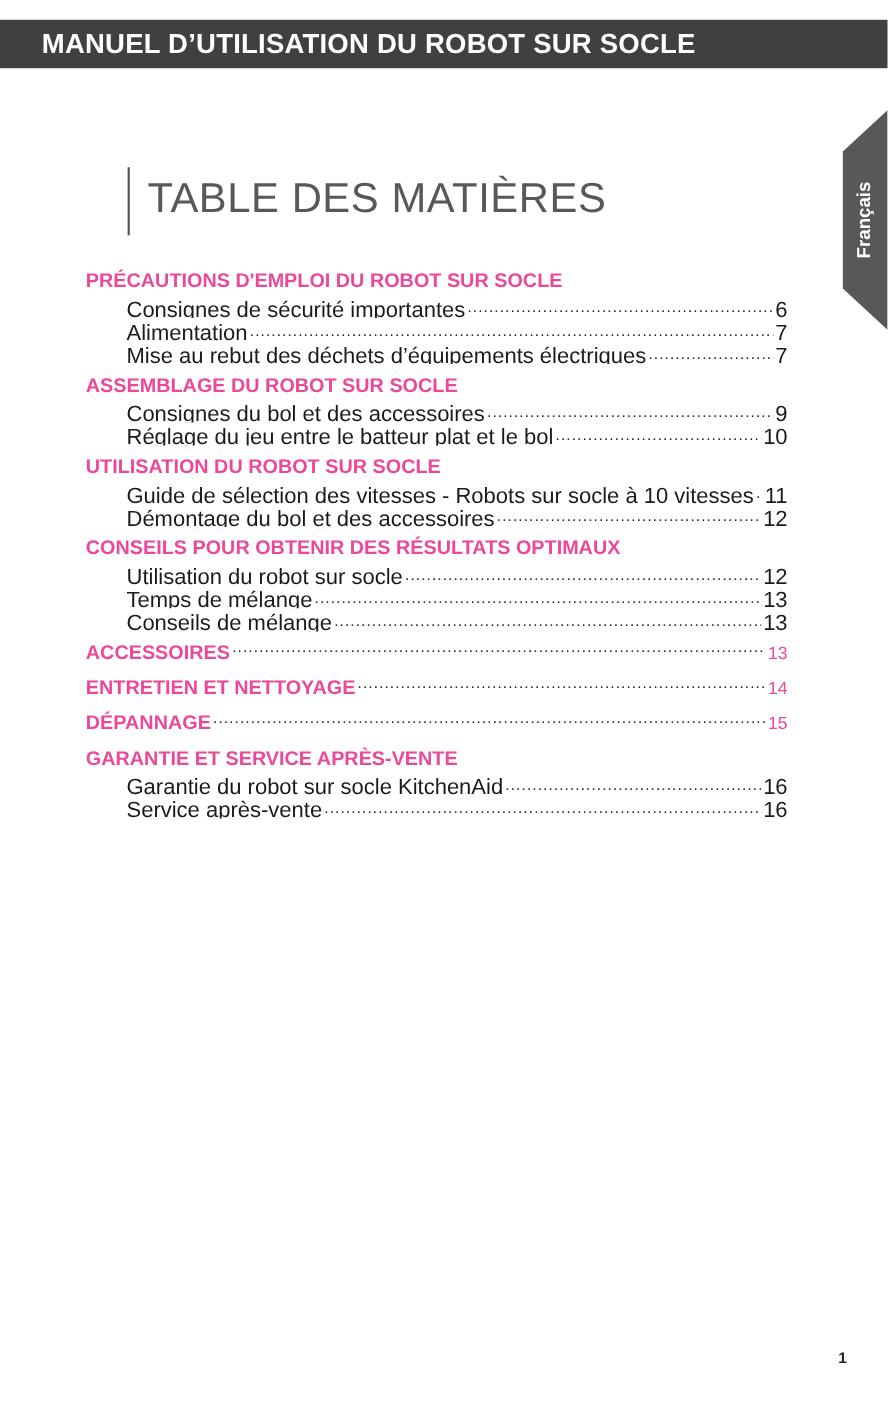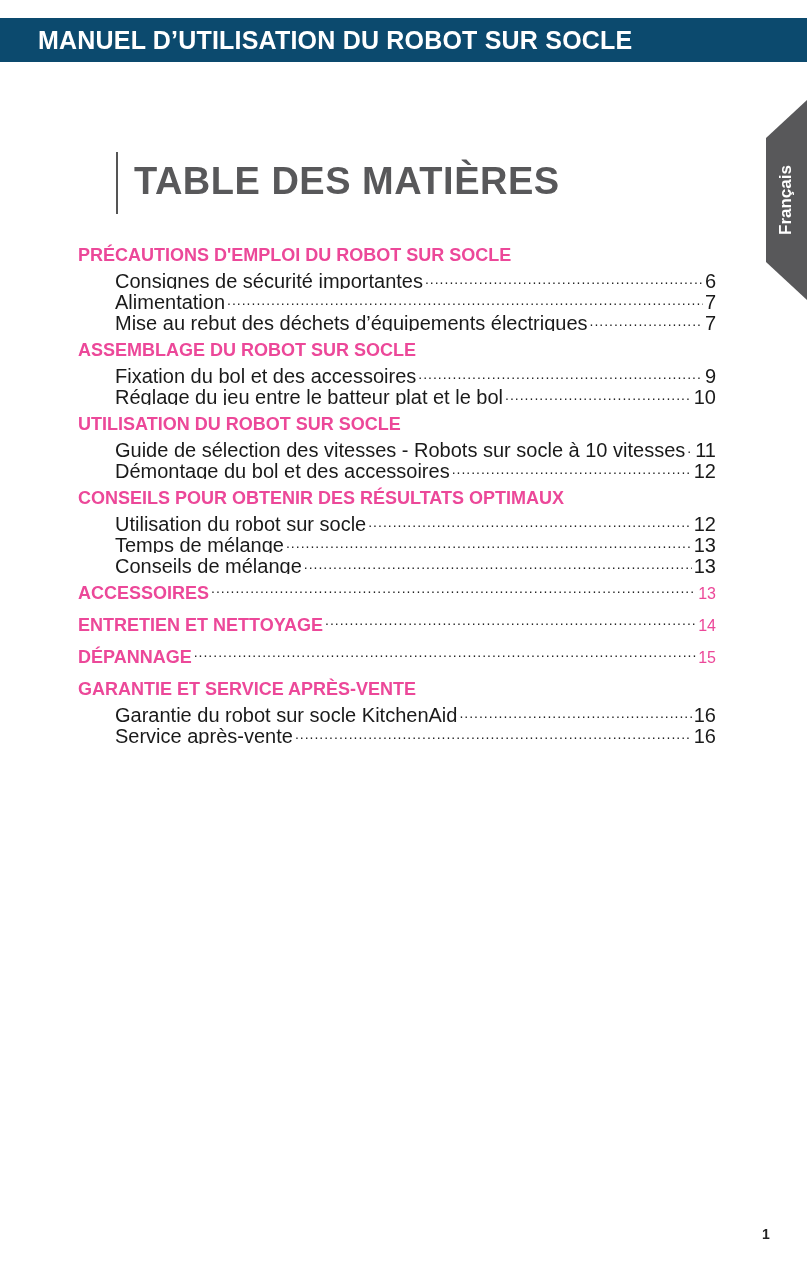--- a/index.html
+++ b/index.html
@@ -2,42 +2,42 @@
 <html><head>
 <meta charset="utf-8">
 <style>
   html, body { margin: 0; padding: 0; }
   body {
     width: 807px; height: 1275px; background: #ffffff; position: relative;
     overflow: hidden; font-family: "Liberation Sans", "DejaVu Sans", sans-serif; color: #1a1a1a;
   }
   .header-bar {
     position: absolute; left: 0; top: 18px; width: 807px; height: 44px;
-    background: #0c4a6e;
+    background: #404040;
   }
   .header-title {
     position: absolute; left: 38px; top: 0; line-height: 44px;
     color: #ffffff; font-weight: bold; font-size: 25px; letter-spacing: 0.2px;
     white-space: nowrap;
   }
   .lang-tab {
     position: absolute; left: 766px; top: 100px; width: 41px; height: 200px;
   }
   .lang-tab svg { position: absolute; left: 0; top: 0; }
   .lang-label {
     position: absolute; left: 786px; top: 200px;
     transform: translate(-50%, -50%) rotate(-90deg);
     color: #ffffff; font-weight: bold; font-size: 17px; white-space: nowrap;
   }
   .toc-title-bar {
     position: absolute; left: 116px; top: 152px; width: 2px; height: 62px; background: #555;
   }
   .toc-title {
     position: absolute; left: 134px; top: 160px; font-size: 38px; color: #58585a;
-    font-weight: bold; letter-spacing: 0.5px; white-space: nowrap; text-align: center;
+    font-weight: normal; letter-spacing: 0.5px; white-space: nowrap; text-align: center;
   }
   .toc {
     position: absolute; left: 78px; top: 242px; width: 638px;
   }
   .section { margin-bottom: 6px; }
   .row {
     display: flex; align-items: baseline; white-space: nowrap; overflow: hidden;
   }
   .row .label { flex: 0 0 auto; }
   .row .dots {
@@ -97,21 +97,21 @@
       <span class="page">7</span>
     </div>
   </div>
 
 
   <div class="section">
     <div class="row heading-row">
       <span class="label">ASSEMBLAGE DU ROBOT SUR SOCLE</span>
     </div>
     <div class="row sub-row">
-      <span class="label">Fixation du bol et des accessoires</span>
+      <span class="label">Consignes du bol et des accessoires</span>
       <span class="dots"></span>
       <span class="page">9</span>
     </div>
     <div class="row sub-row">
       <span class="label">Réglage du jeu entre le batteur plat et le bol</span>
       <span class="dots"></span>
       <span class="page">10</span>
     </div>
   </div>
 

